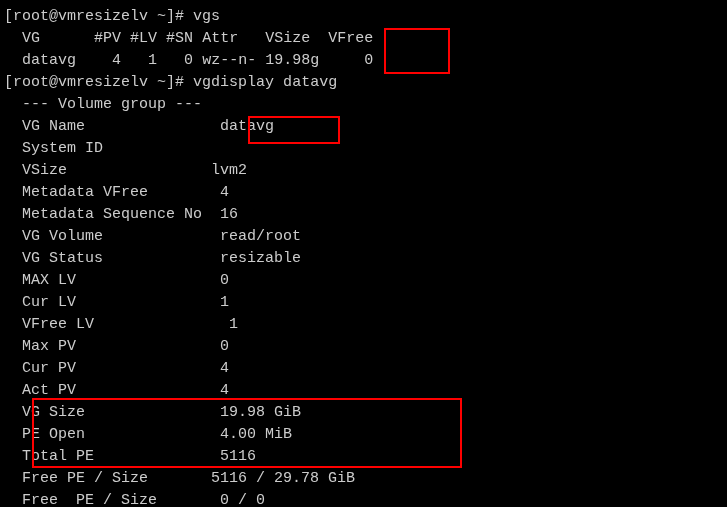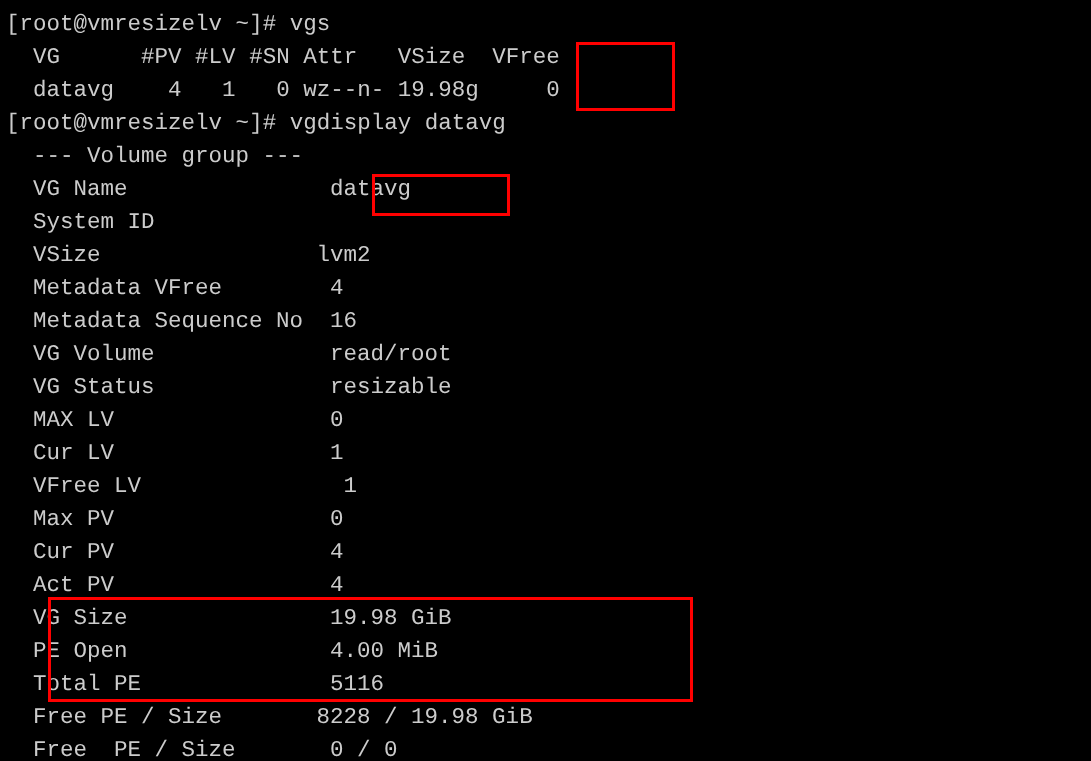--- a/index.html
+++ b/index.html
@@ -55,21 +55,21 @@
   <span>VG Status</span>             <span>resizable</span>
   <span>MAX LV</span>                <span>0</span>
   <span>Cur LV</span>                <span>1</span>
   <span>VFree LV</span>               <span>1</span>
   <span>Max PV</span>                <span>0</span>
   <span>Cur PV</span>                <span>4</span>
   <span>Act PV</span>                <span>4</span>
   <span>VG Size</span>               <span>19.98 GiB</span>
   <span>PE Open</span>               <span>4.00 MiB</span>
   <span>Total PE</span>              <span>5116</span>
-  <span>Free PE / Size</span>       <span>8228 / 19.98 GiB</span>
+  <span>Free PE / Size</span>       <span>5116 / 29.78 GiB</span>
   <span>Free  PE / Size</span>       <span>0 / 0</span>
                  
 </pre>
 
   <div id="hl-vfree" class="hl"></div>
   <div id="hl-vgname" class="hl"></div>
   <div id="hl-pe" class="hl"></div>
 </div>
 
 </body></html>

